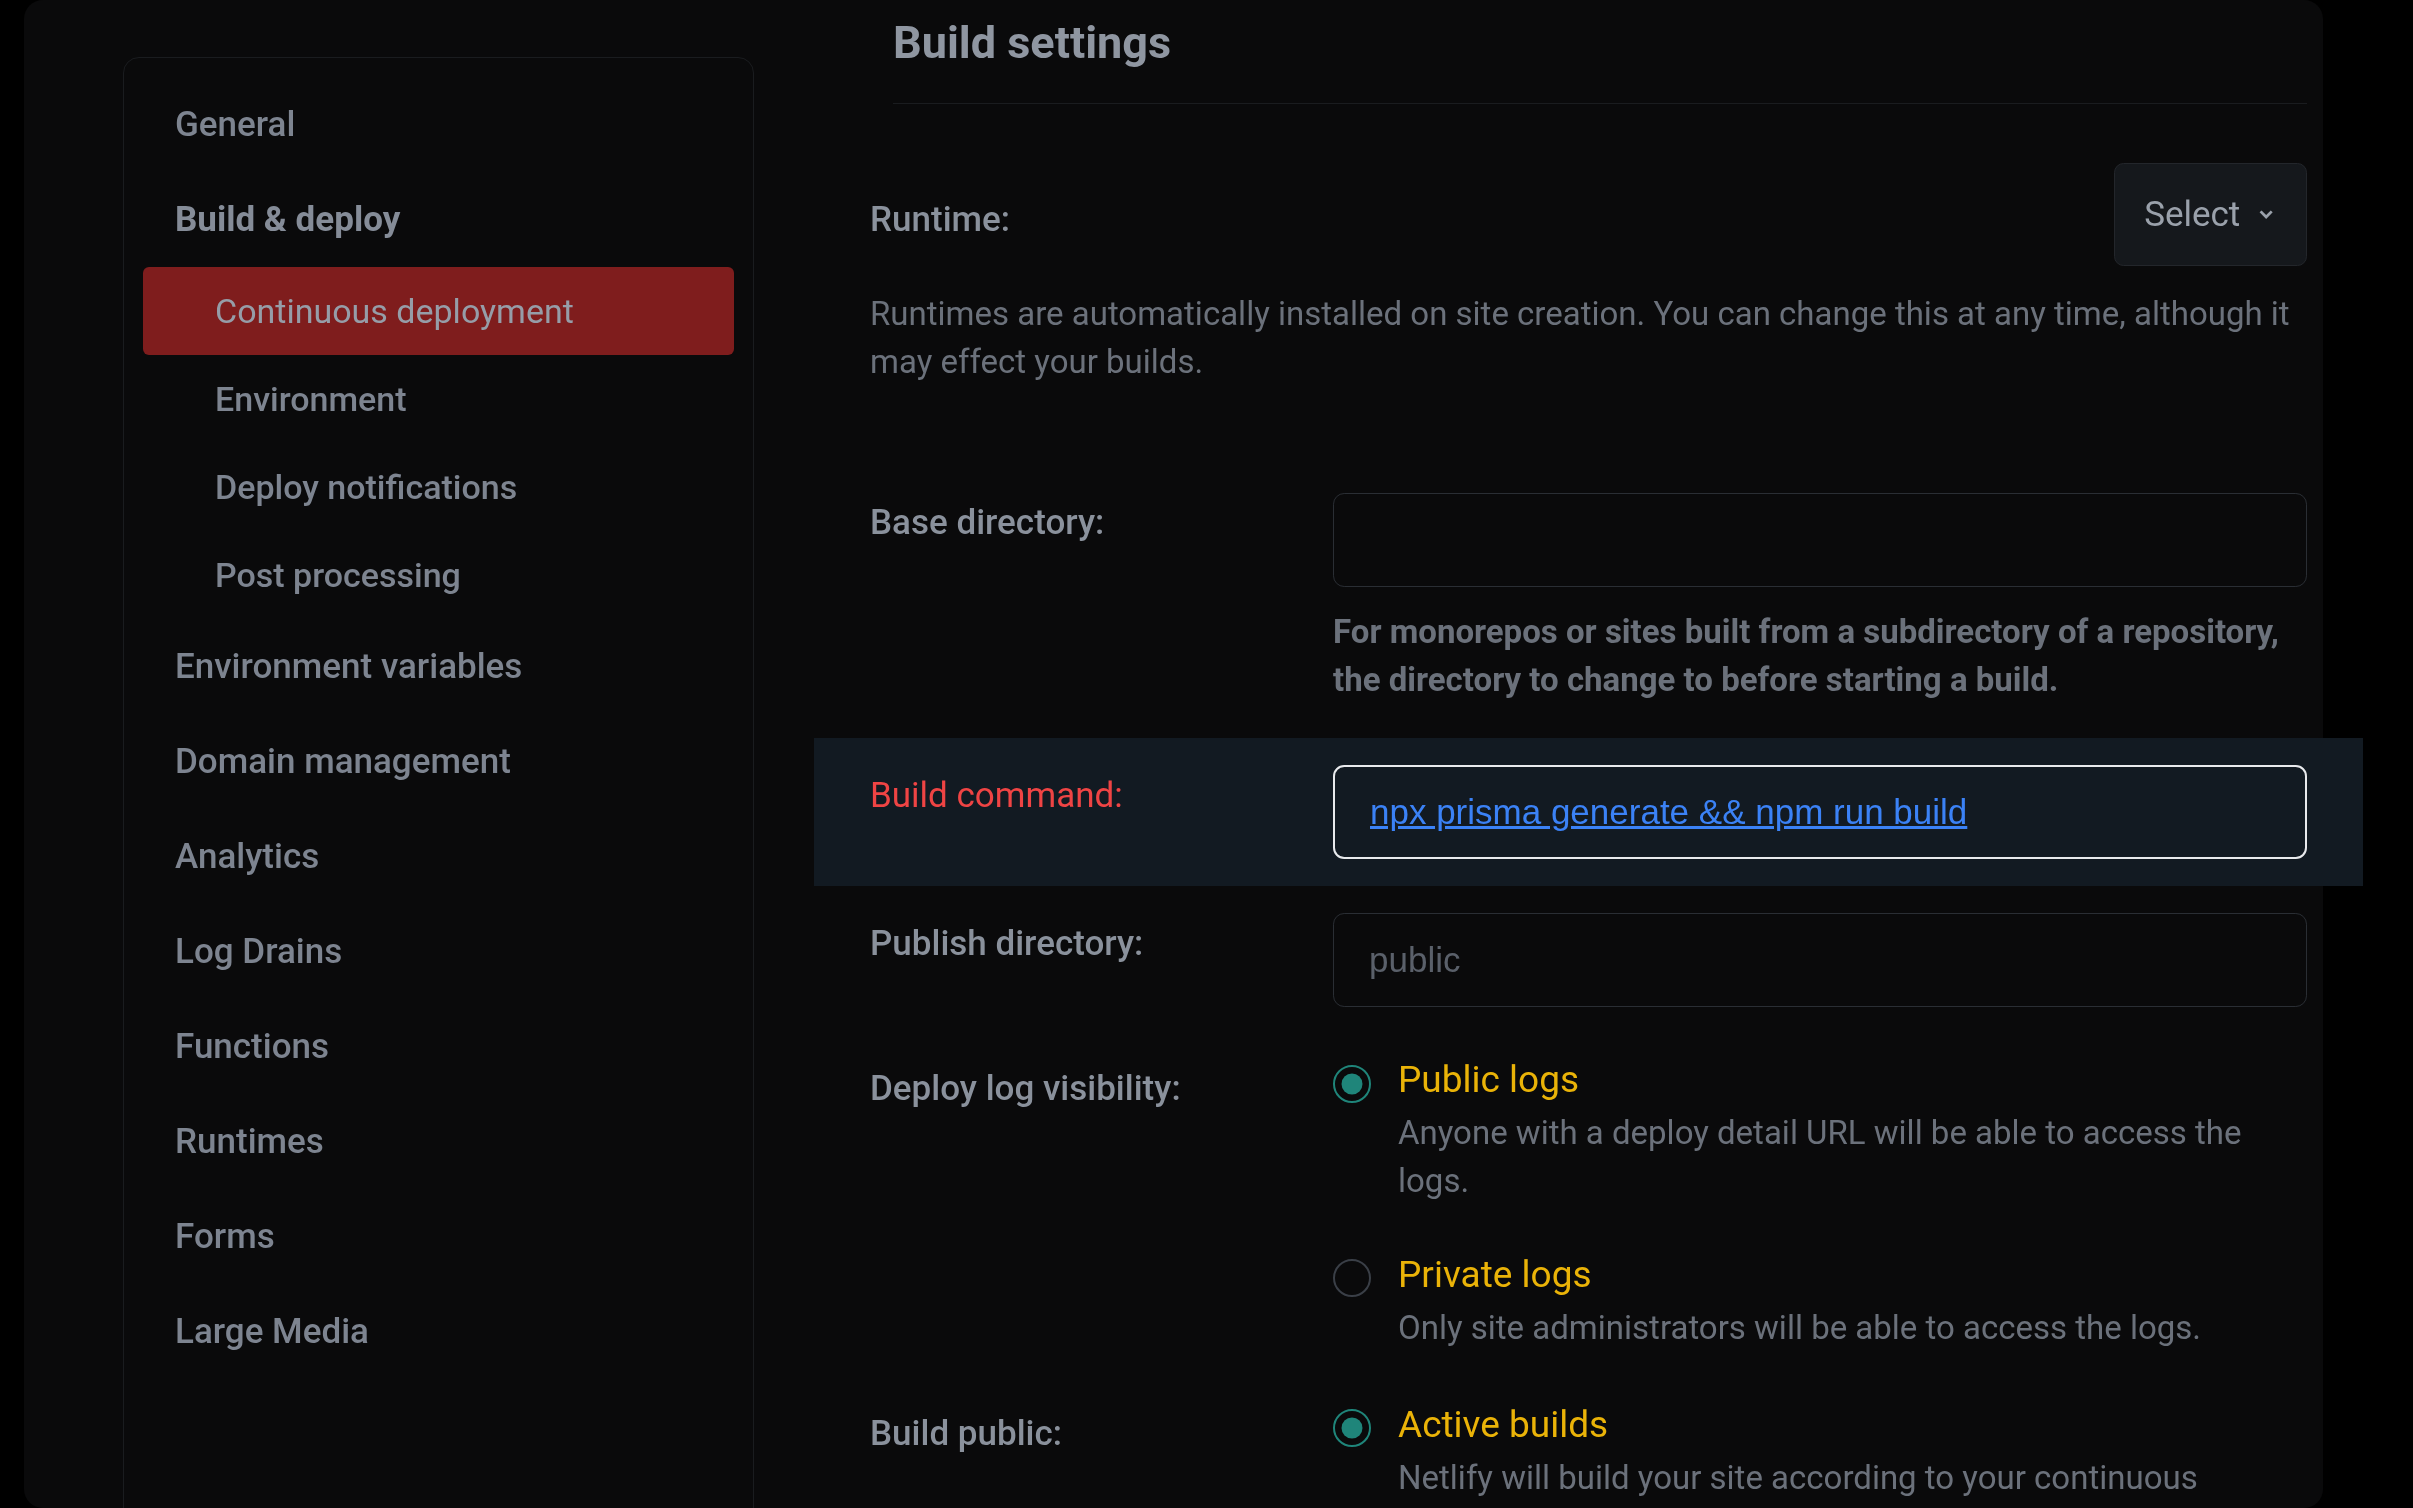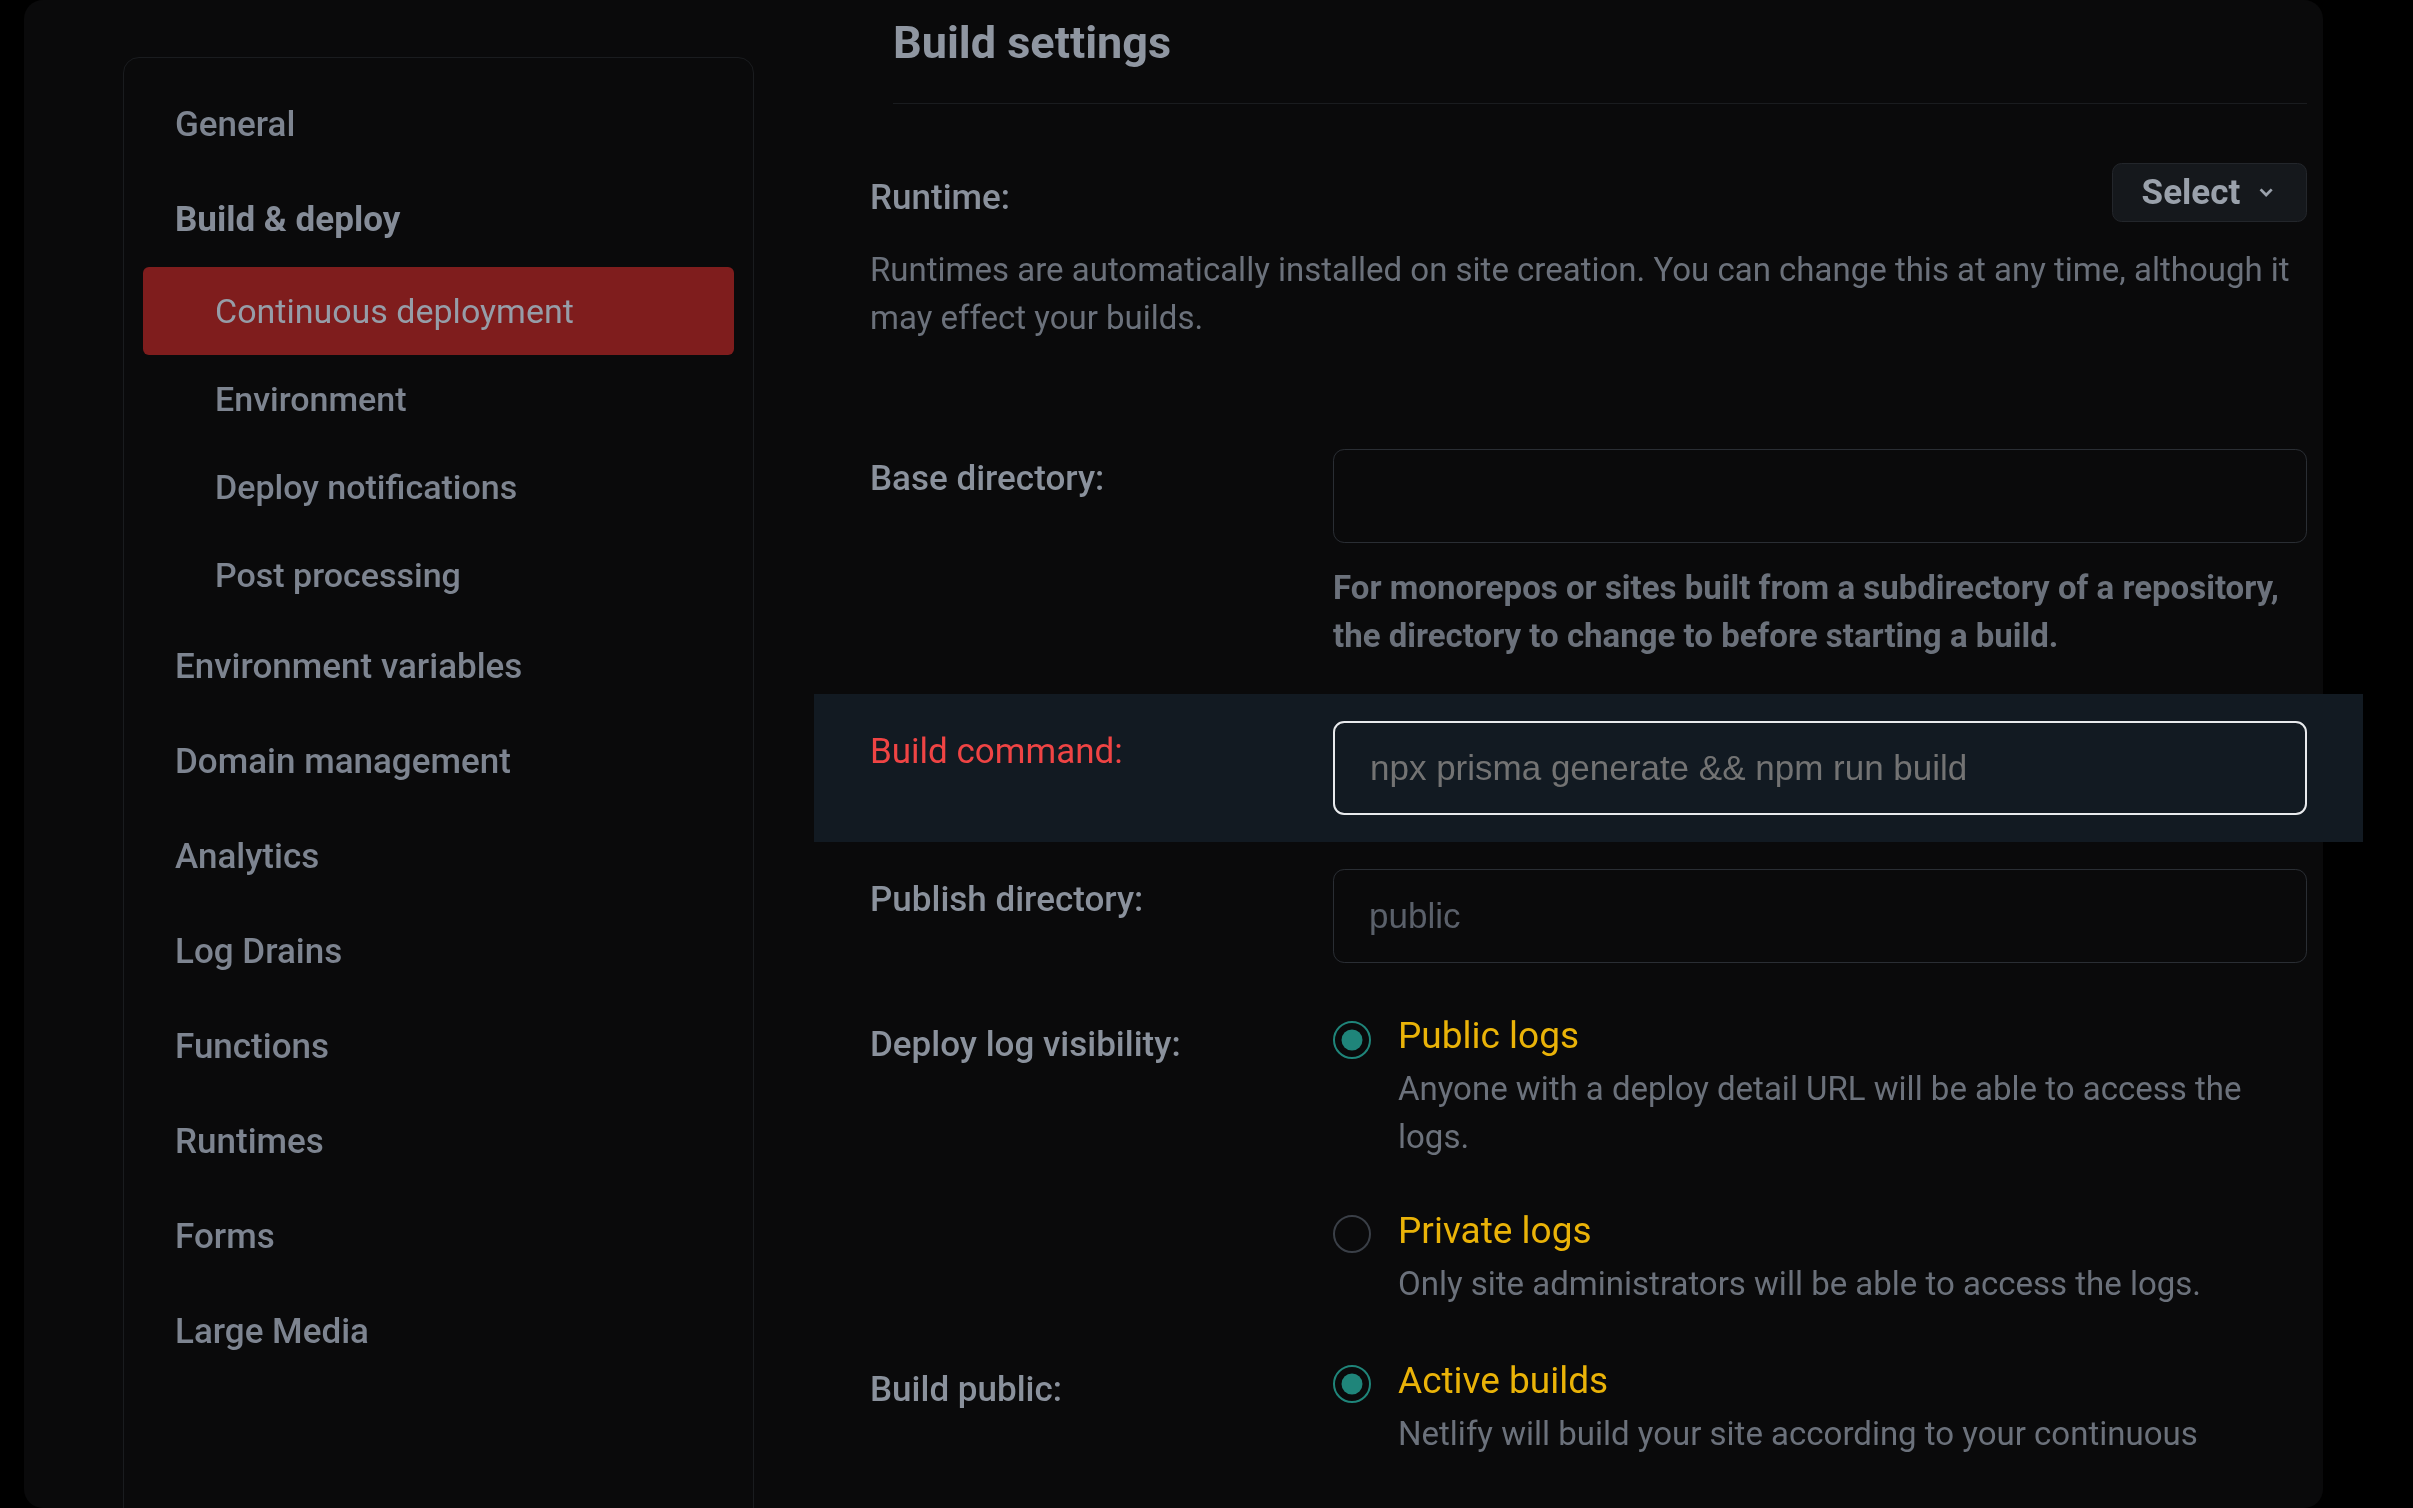--- a/index.html
+++ b/index.html
@@ -111,23 +111,23 @@
     min-width: 0;
   }
 
   .select-btn {
     display: inline-flex;
     align-items: center;
     gap: 14.4px;
     background: #15181c;
     border: 1.6px solid #23262b;
     border-radius: 9.6px;
-    padding: 8px 29px;
+    padding: 30px 29px;
     font-size: 35px;
-    font-weight: 700;
+    font-weight: 400;
     color: #9aa1ab;
     cursor: pointer;
     float: right;
   }
   .chev {
     width: 22.3px; height: 22.3px;
   }
 
   .help {
     font-size: 33px;
@@ -153,22 +153,23 @@
     background: transparent;
     border: 1.6px solid #2a2e34;
     border-radius: 11.2px;
     font-size: 35px;
     color: #9aa1ab;
     padding: 0 35px;
     outline: none;
   }
   .text-input.focused {
     border: 2.4px solid #e8eaed;
-    color: #737373;
+    color: #3b82f6;
     caret-color: #f2f3f5;
+    text-decoration: underline;
   }
   .text-input::placeholder {
     color: #5a606a;
   }
 
   .radio-group {
     display: flex;
     flex-direction: column;
     gap: 48px;
   }

